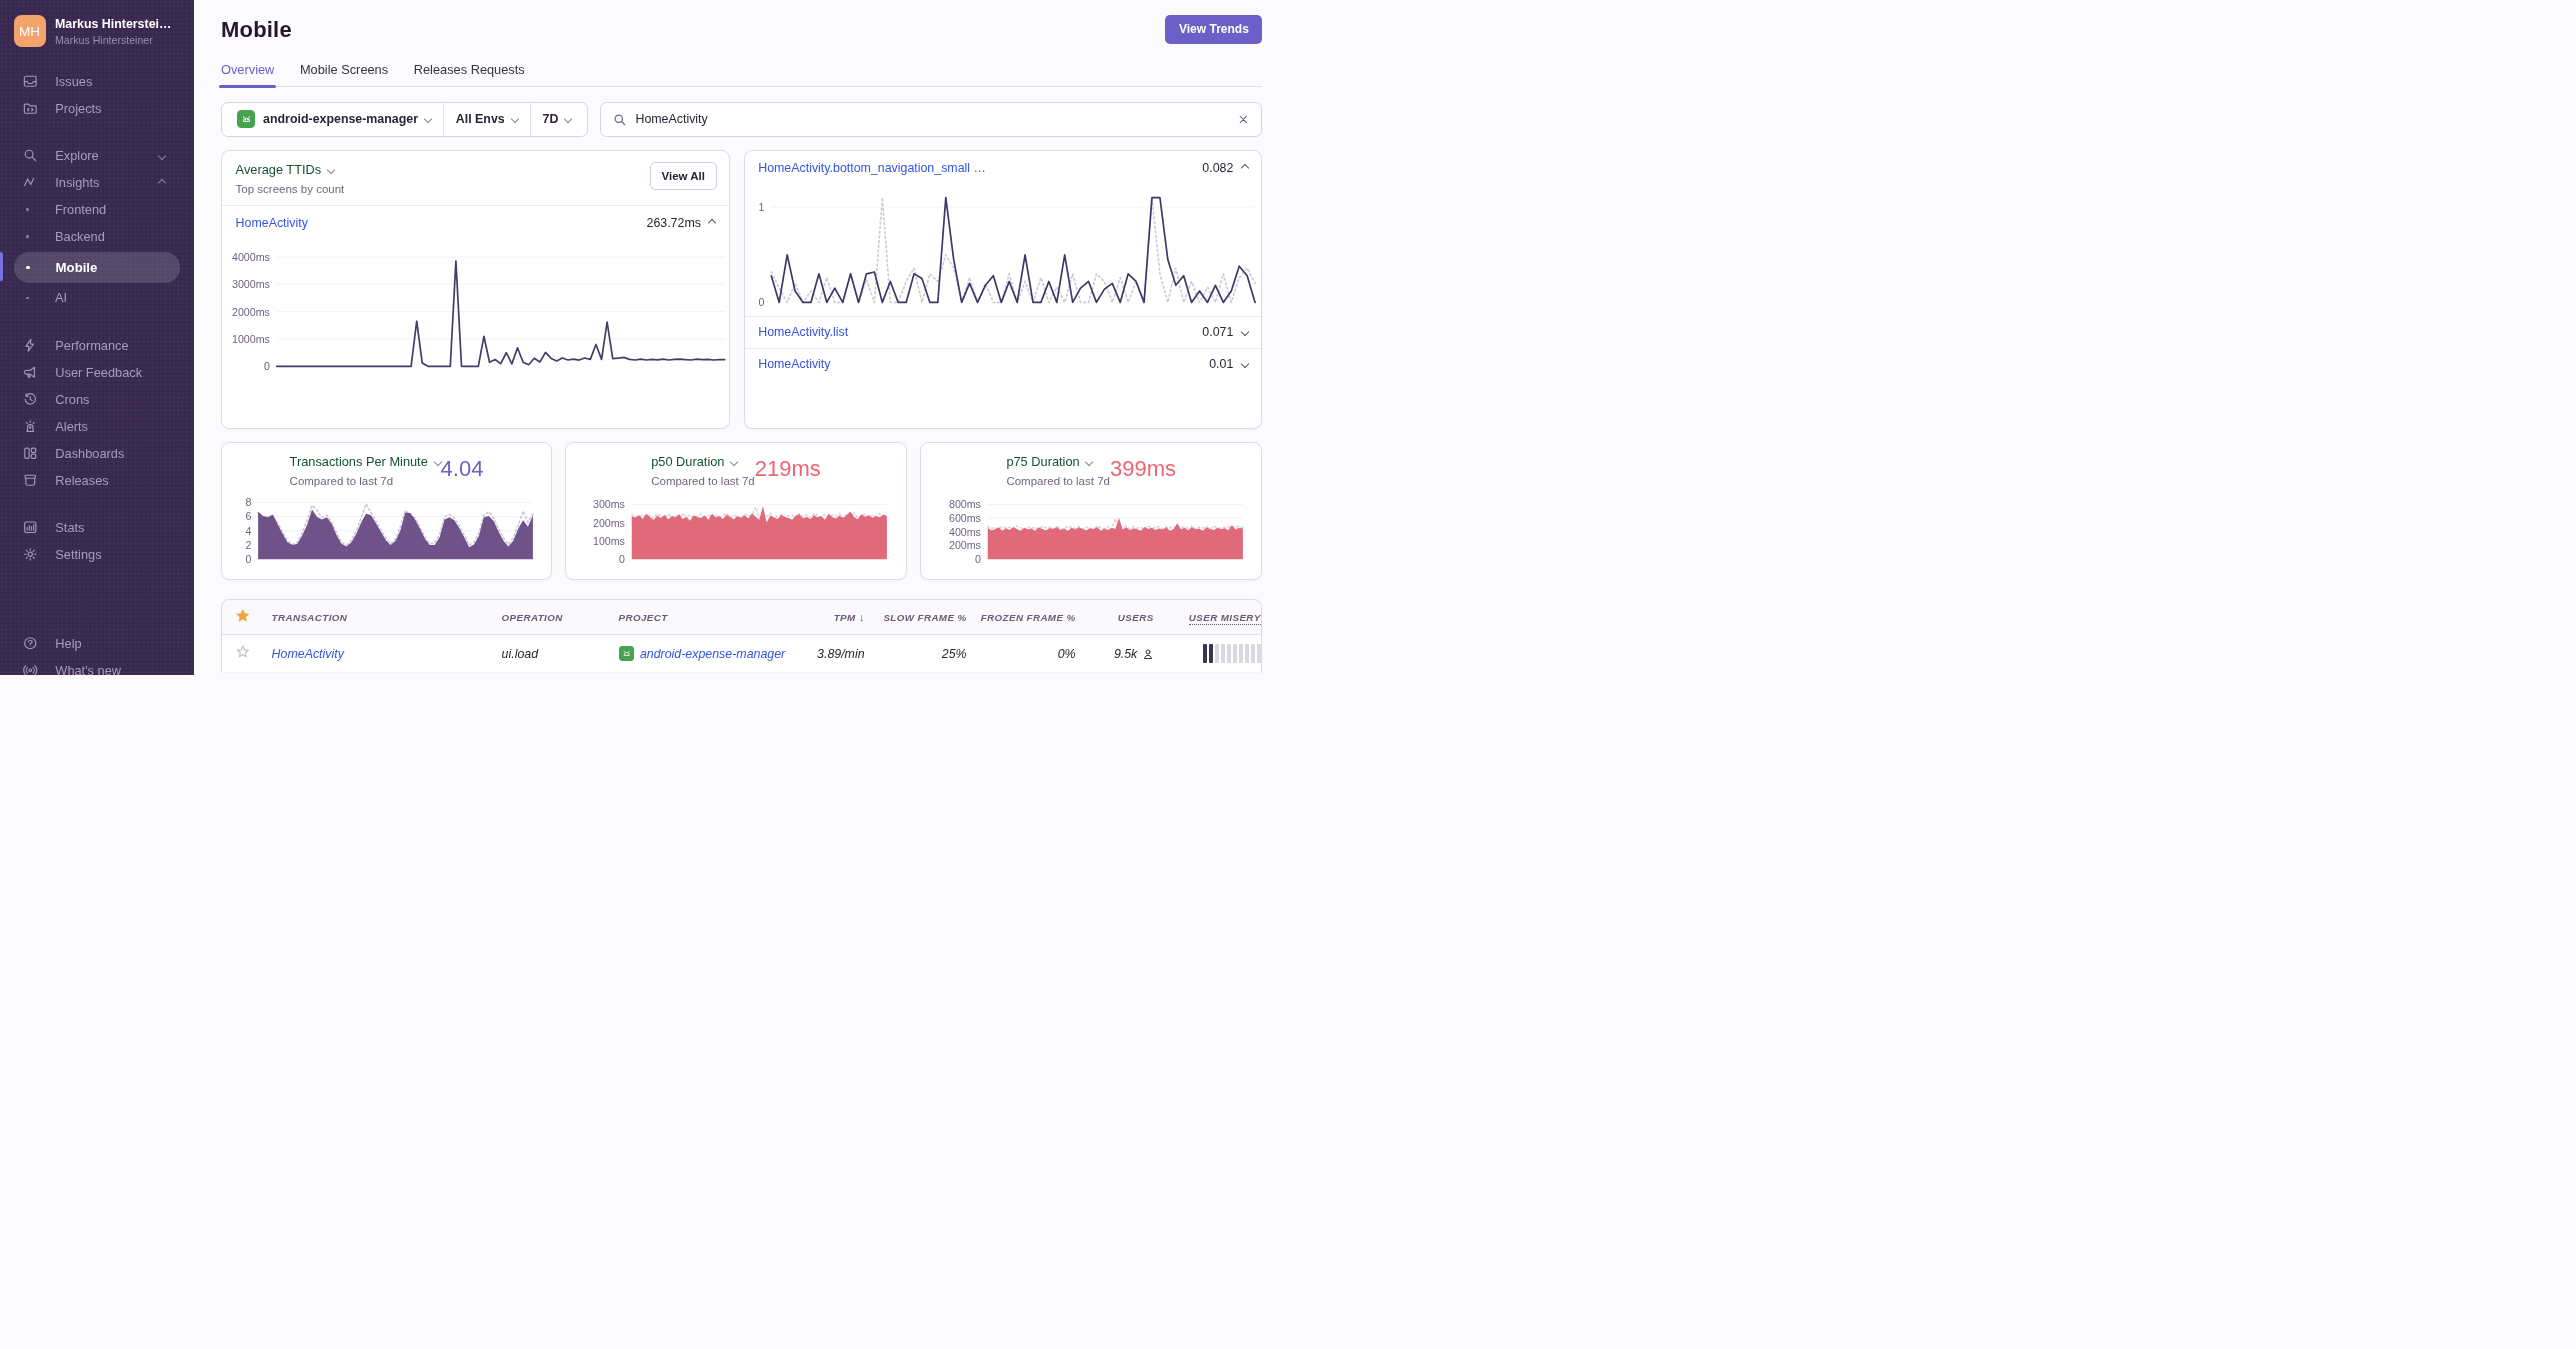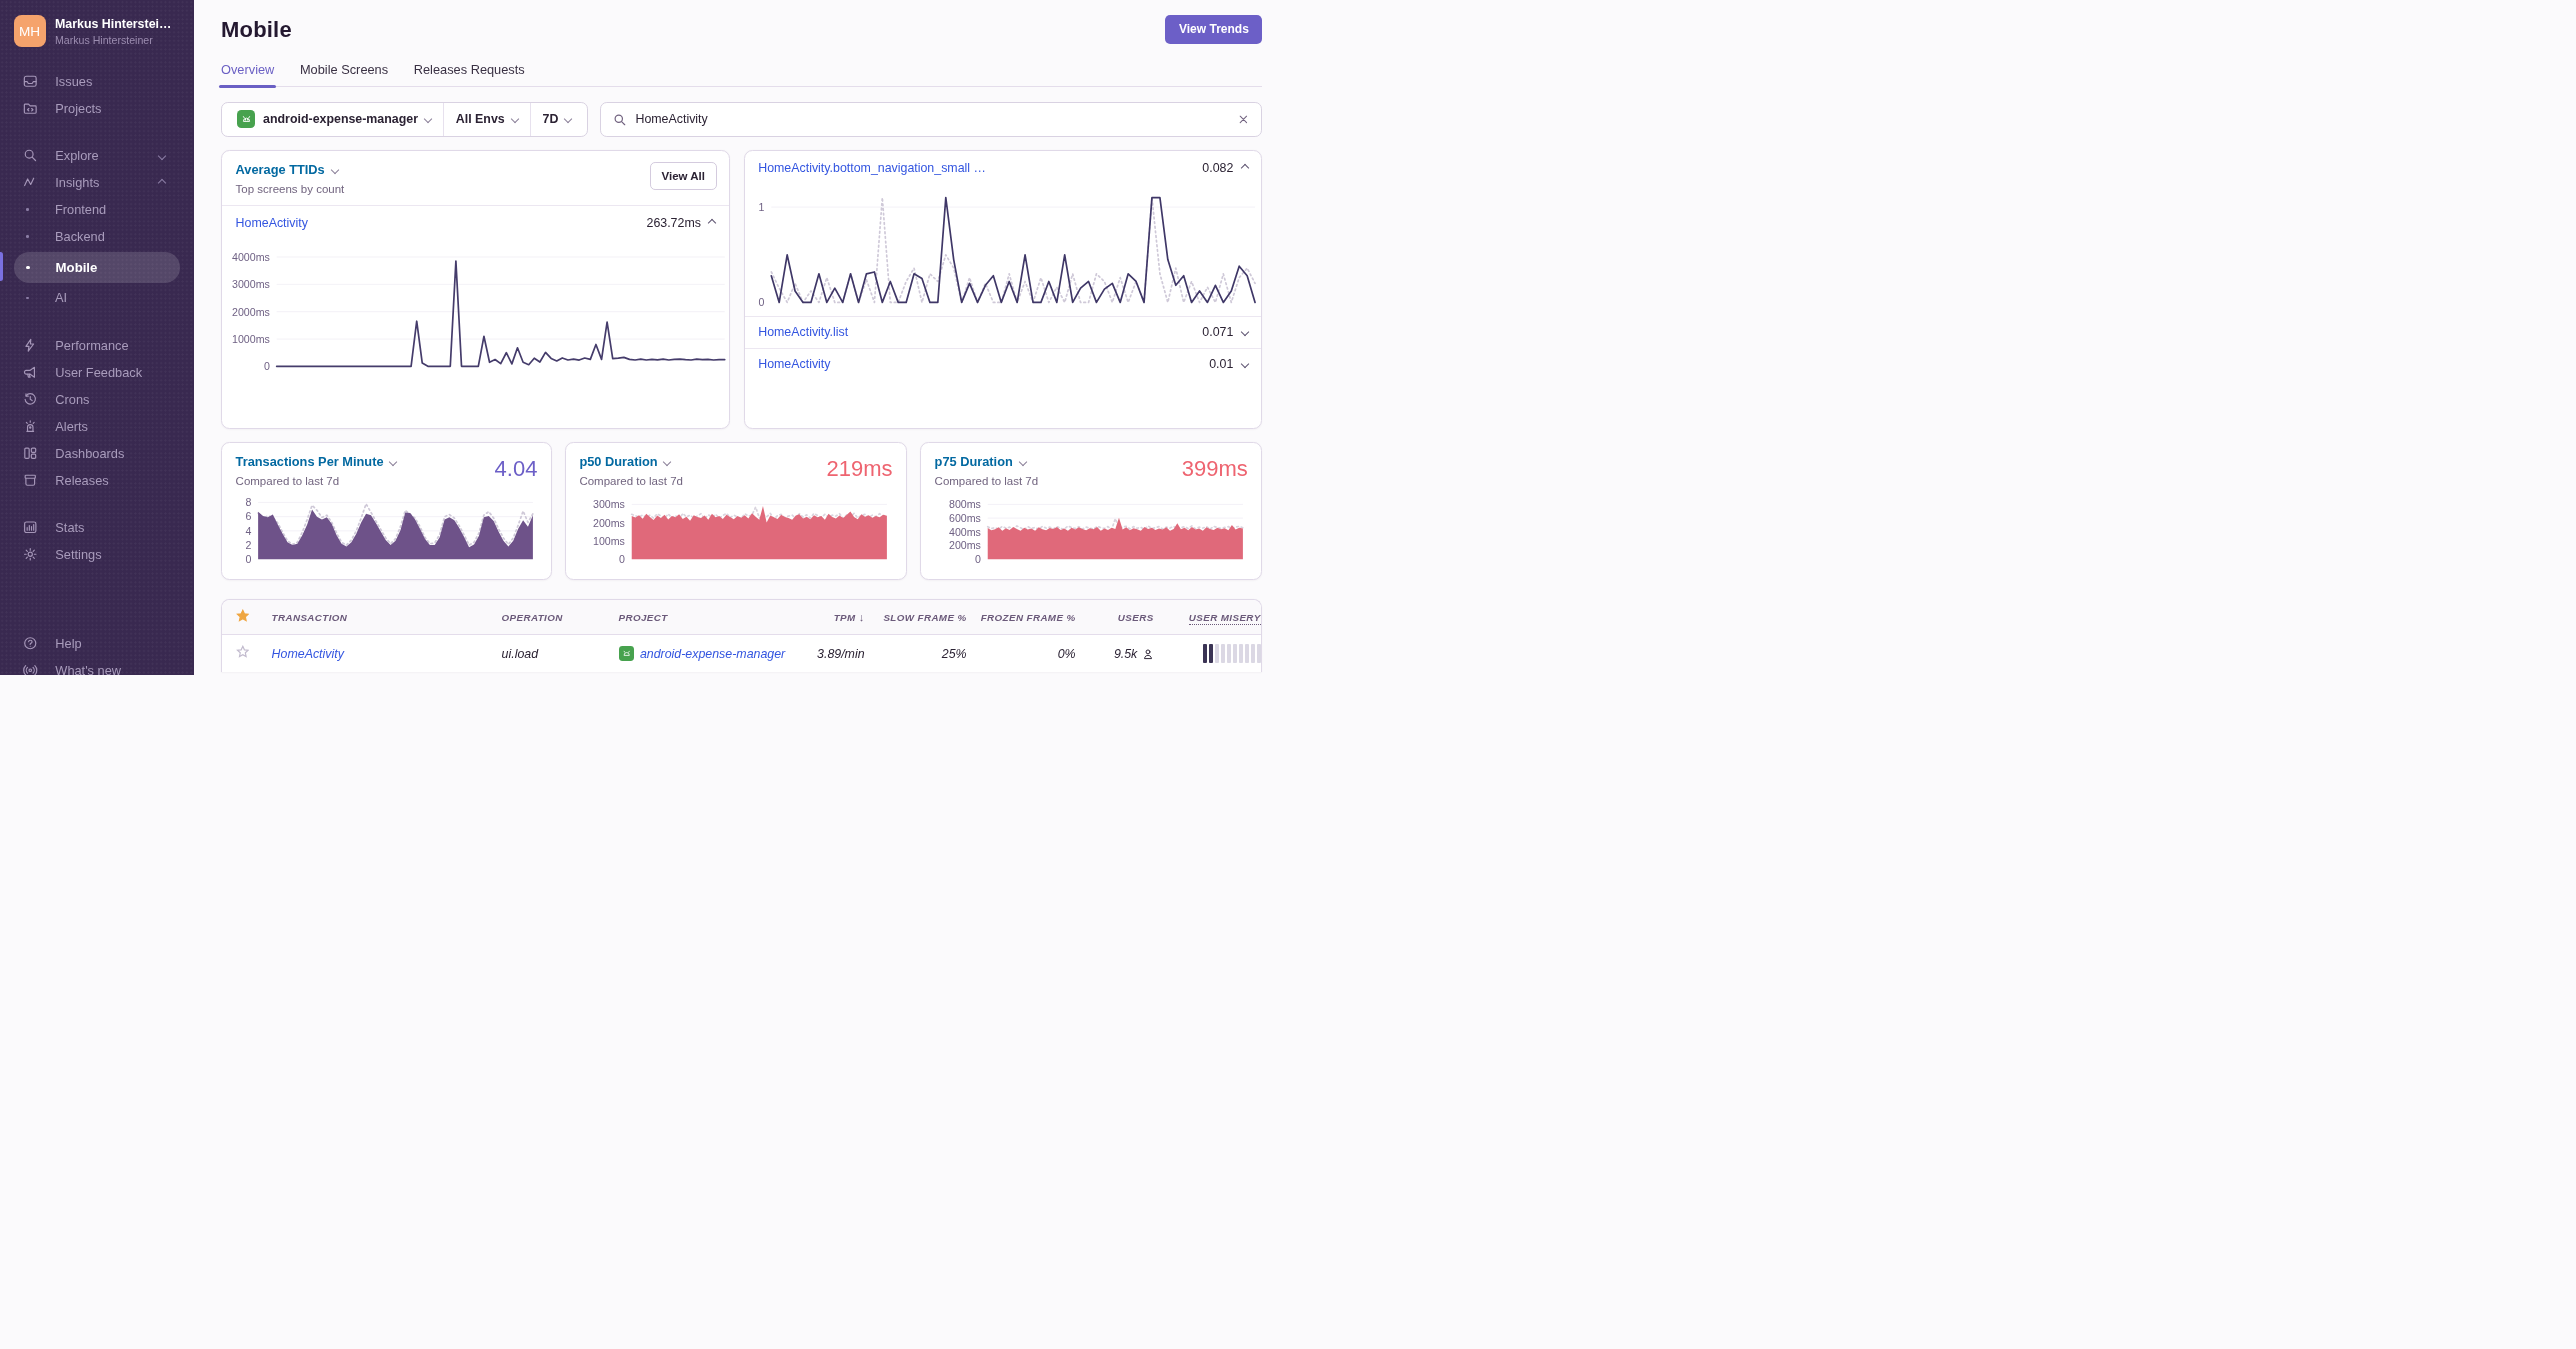--- a/index.html
+++ b/index.html
@@ -81,39 +81,39 @@
   .search-box input {
     flex:1; border:none; outline:none; font-size:12.4px; color:#2b2233;
     font-family:"Liberation Sans", sans-serif; background:transparent;
   }
   .clear-x { cursor:pointer; display:flex; }
   
   .cards-row1 { display:grid; grid-template-columns:509px 1fr; gap:13.6px; margin-top:13.6px; }
   .card { background:#fff; border:0.9px solid #e0d9e8; border-radius:8.5px; box-shadow:0 0.9px 1.7px rgba(43,34,51,.04); overflow:hidden; }
   .card.tall { height:279px; display:flex; flex-direction:column; }
   .card-head { padding:11px 13.6px 9.4px; border-bottom:0.9px solid #ece7f1; position:relative; }
-  .card-title { font-size:12.8px; font-weight:bold; color:#0369a1; }
+  .card-title { font-size:12.8px; font-weight:normal; color:#14532d; }
   .card-sub { font-size:11.5px; color:#71647f; margin-top:6px; }
   .view-all {
     position:absolute; right:12px; top:11px; background:#fff; border:0.9px solid #d4cbde;
     border-radius:5.1px; padding:6.8px 11px; font-size:11.5px; font-weight:bold; color:#2b2233; cursor:pointer;
     font-family:"Liberation Sans", sans-serif;
   }
   .metric-row { display:flex; align-items:center; justify-content:space-between; padding:0 13.6px; height:34px; font-size:12.4px; flex-shrink:0;}
   .metric-row.bordered { border-top:0.9px solid #ece7f1; height:31.5px; }
   .link { color:#3355e0; cursor:pointer; text-decoration:none; }
   .metric-val { display:flex; align-items:center; gap:3.4px; color:#2b2233; }
   .metric-val .chev { color:#5d5370; margin-left:5.1px; }
   .chart-box { position:relative; }
   #ttid-chart { height:138px; margin-top:1.7px; }
   #frozen-chart { height:129px; margin-top:1.7px; flex-shrink:0;}
   .mini-chart { height:81px; margin-top:5.1px; }
   .cards-row2 { display:grid; grid-template-columns:331px 1fr 1fr; gap:12.8px; margin-top:12.8px; }
   .card.small { height:138px; padding:11px 13.6px 6.8px; }
-  .small-head { display:flex; align-items:flex-start; justify-content:space-between; }
+  .small-head { display:flex; align-items:flex-start; justify-content:center; }
   .big-val { font-size:22px; margin-top:1.7px; }
   .big-val.purple { color:#6c5fc7; }
   .big-val.red { color:#ee6470; }
   
   .table-card { margin-top:19px; border-radius:8.5px 8.5px 0 0; border-bottom:none;font-style:italic; }
   .t-grid { display:grid; grid-template-columns:36px 230px 117px 170px 76px 102px 109px 78px 107px; align-items:center; padding:0 13.6px; }
   .t-head { height:35px; background:#faf9fb; border-bottom:0.9px solid #e4ddeb; border-radius:8.5px 8.5px 0 0; }
   .t-head > div { font-size:9.8px; font-weight:bold; letter-spacing:0.4px; color:#6b5a7a; }
   .t-row { height:37px; font-size:12.4px; background:#fff; }
   .right { text-align:right; justify-self:end; }

